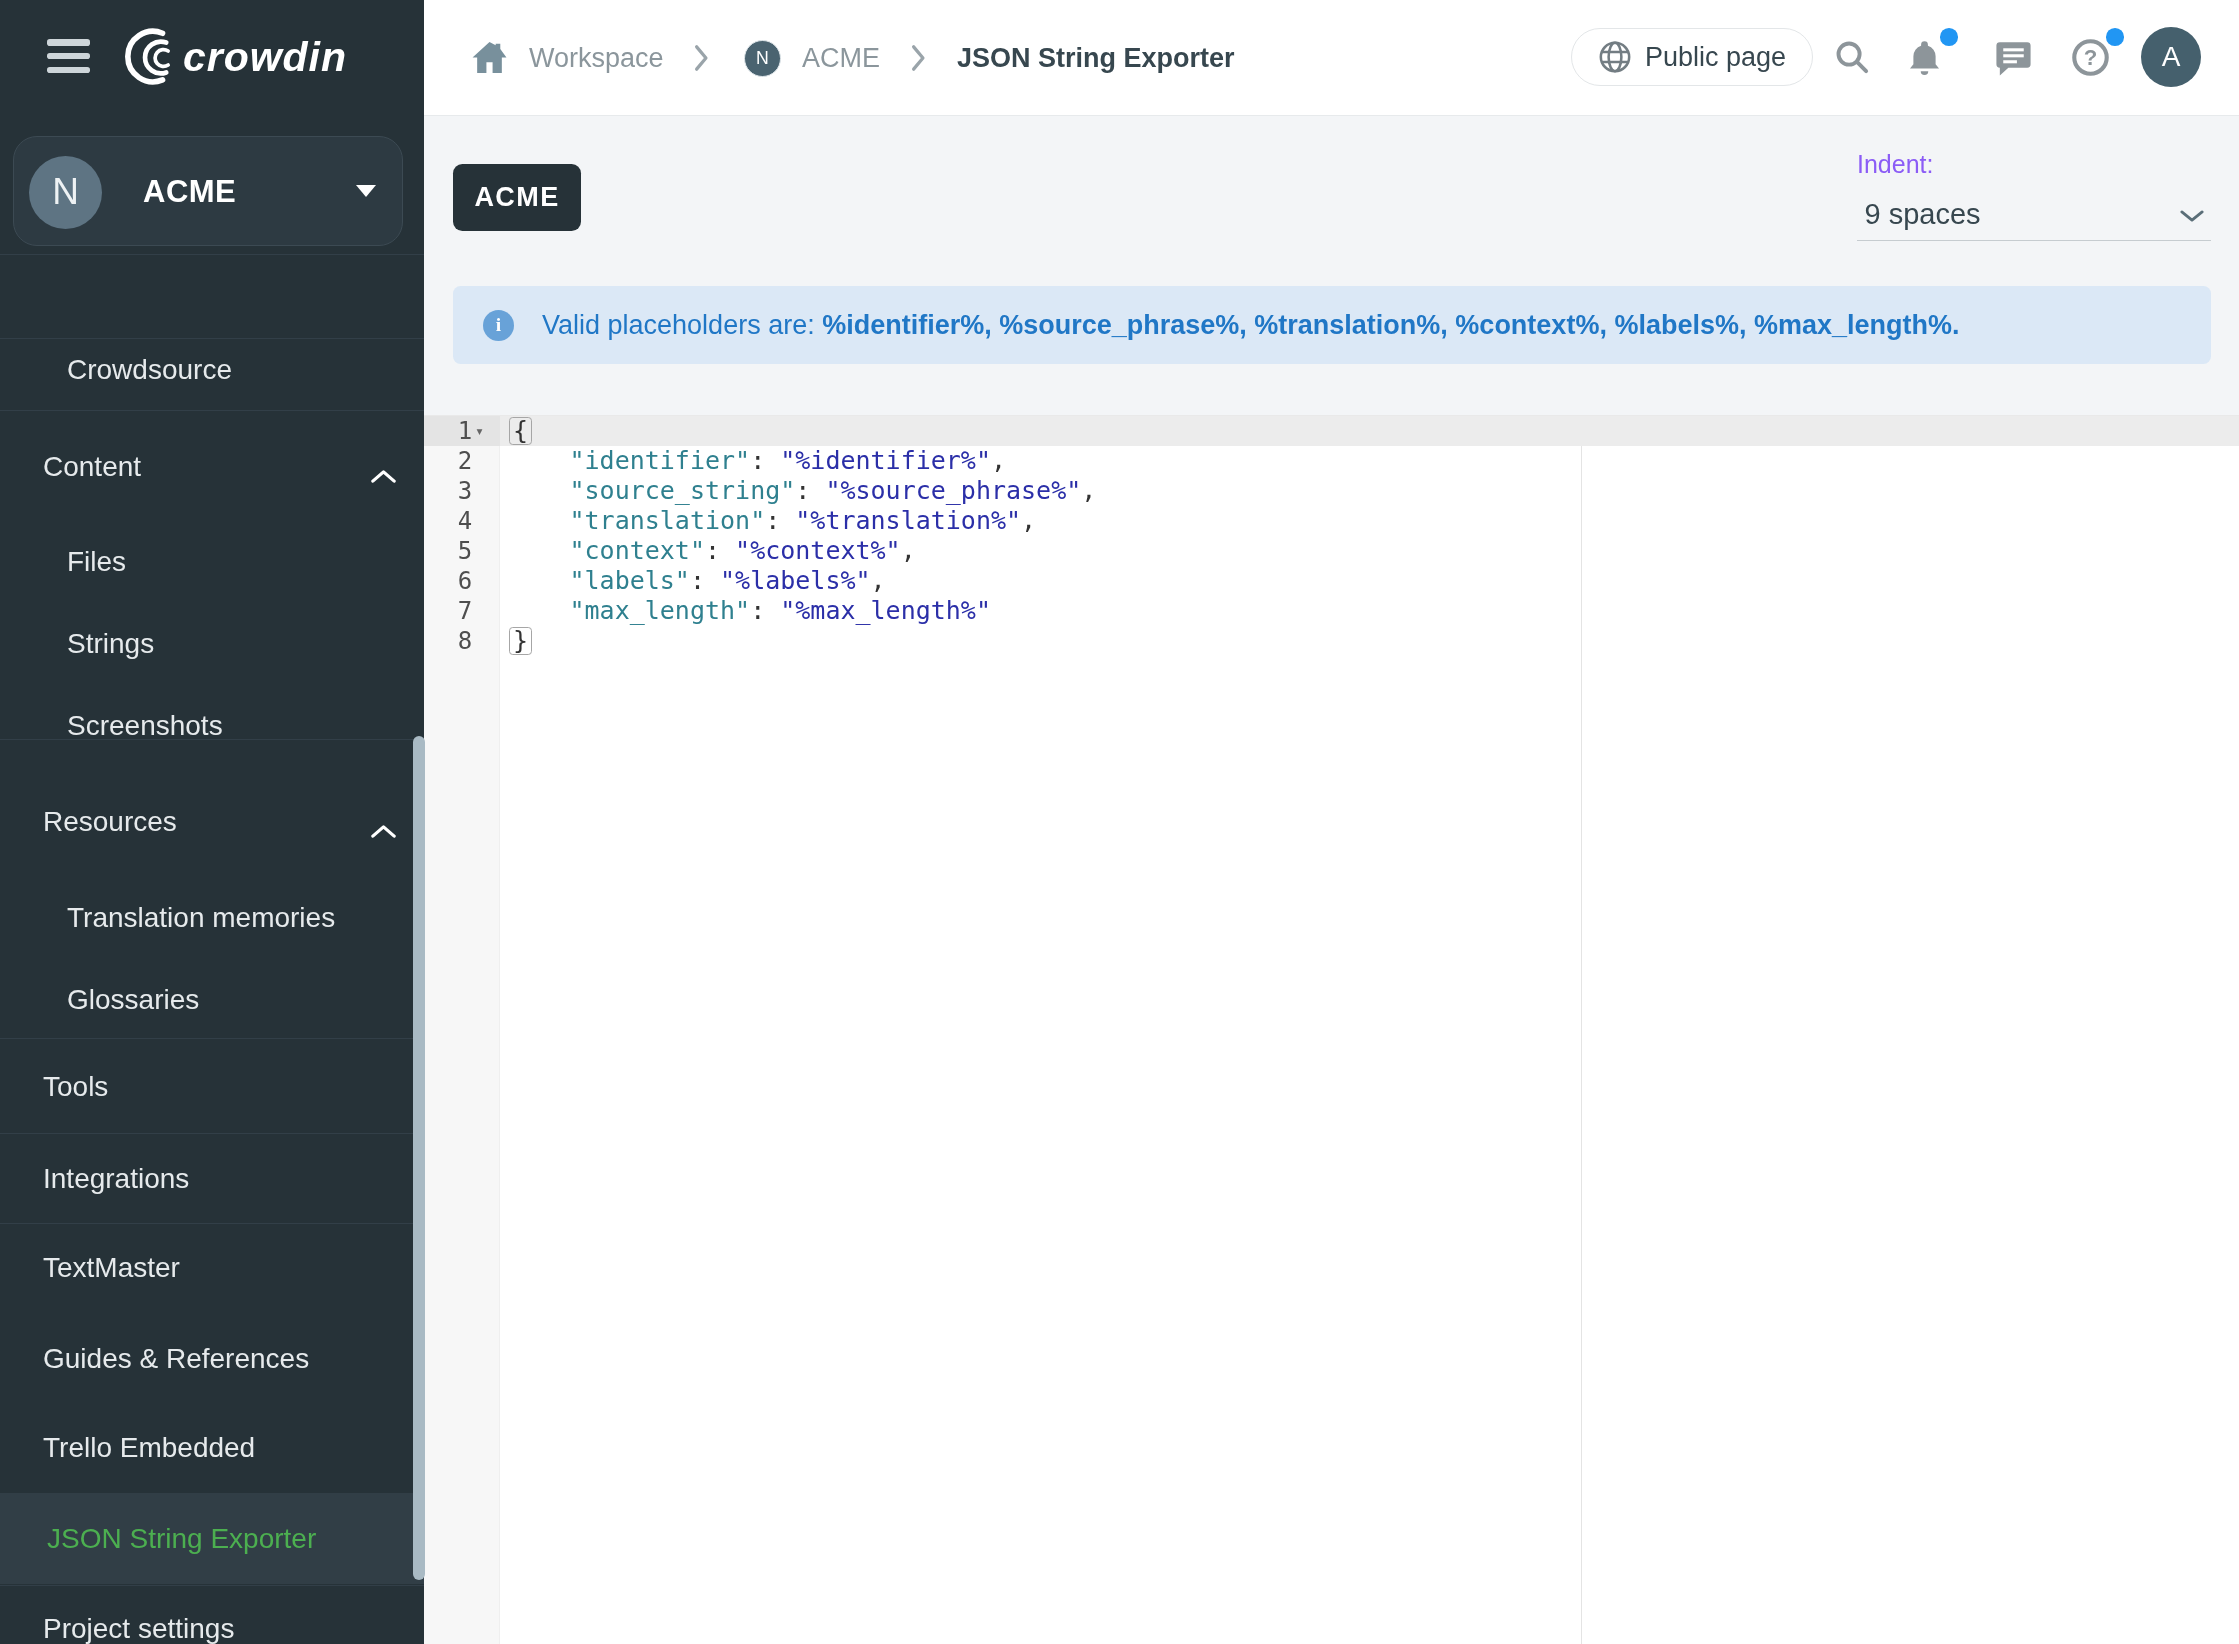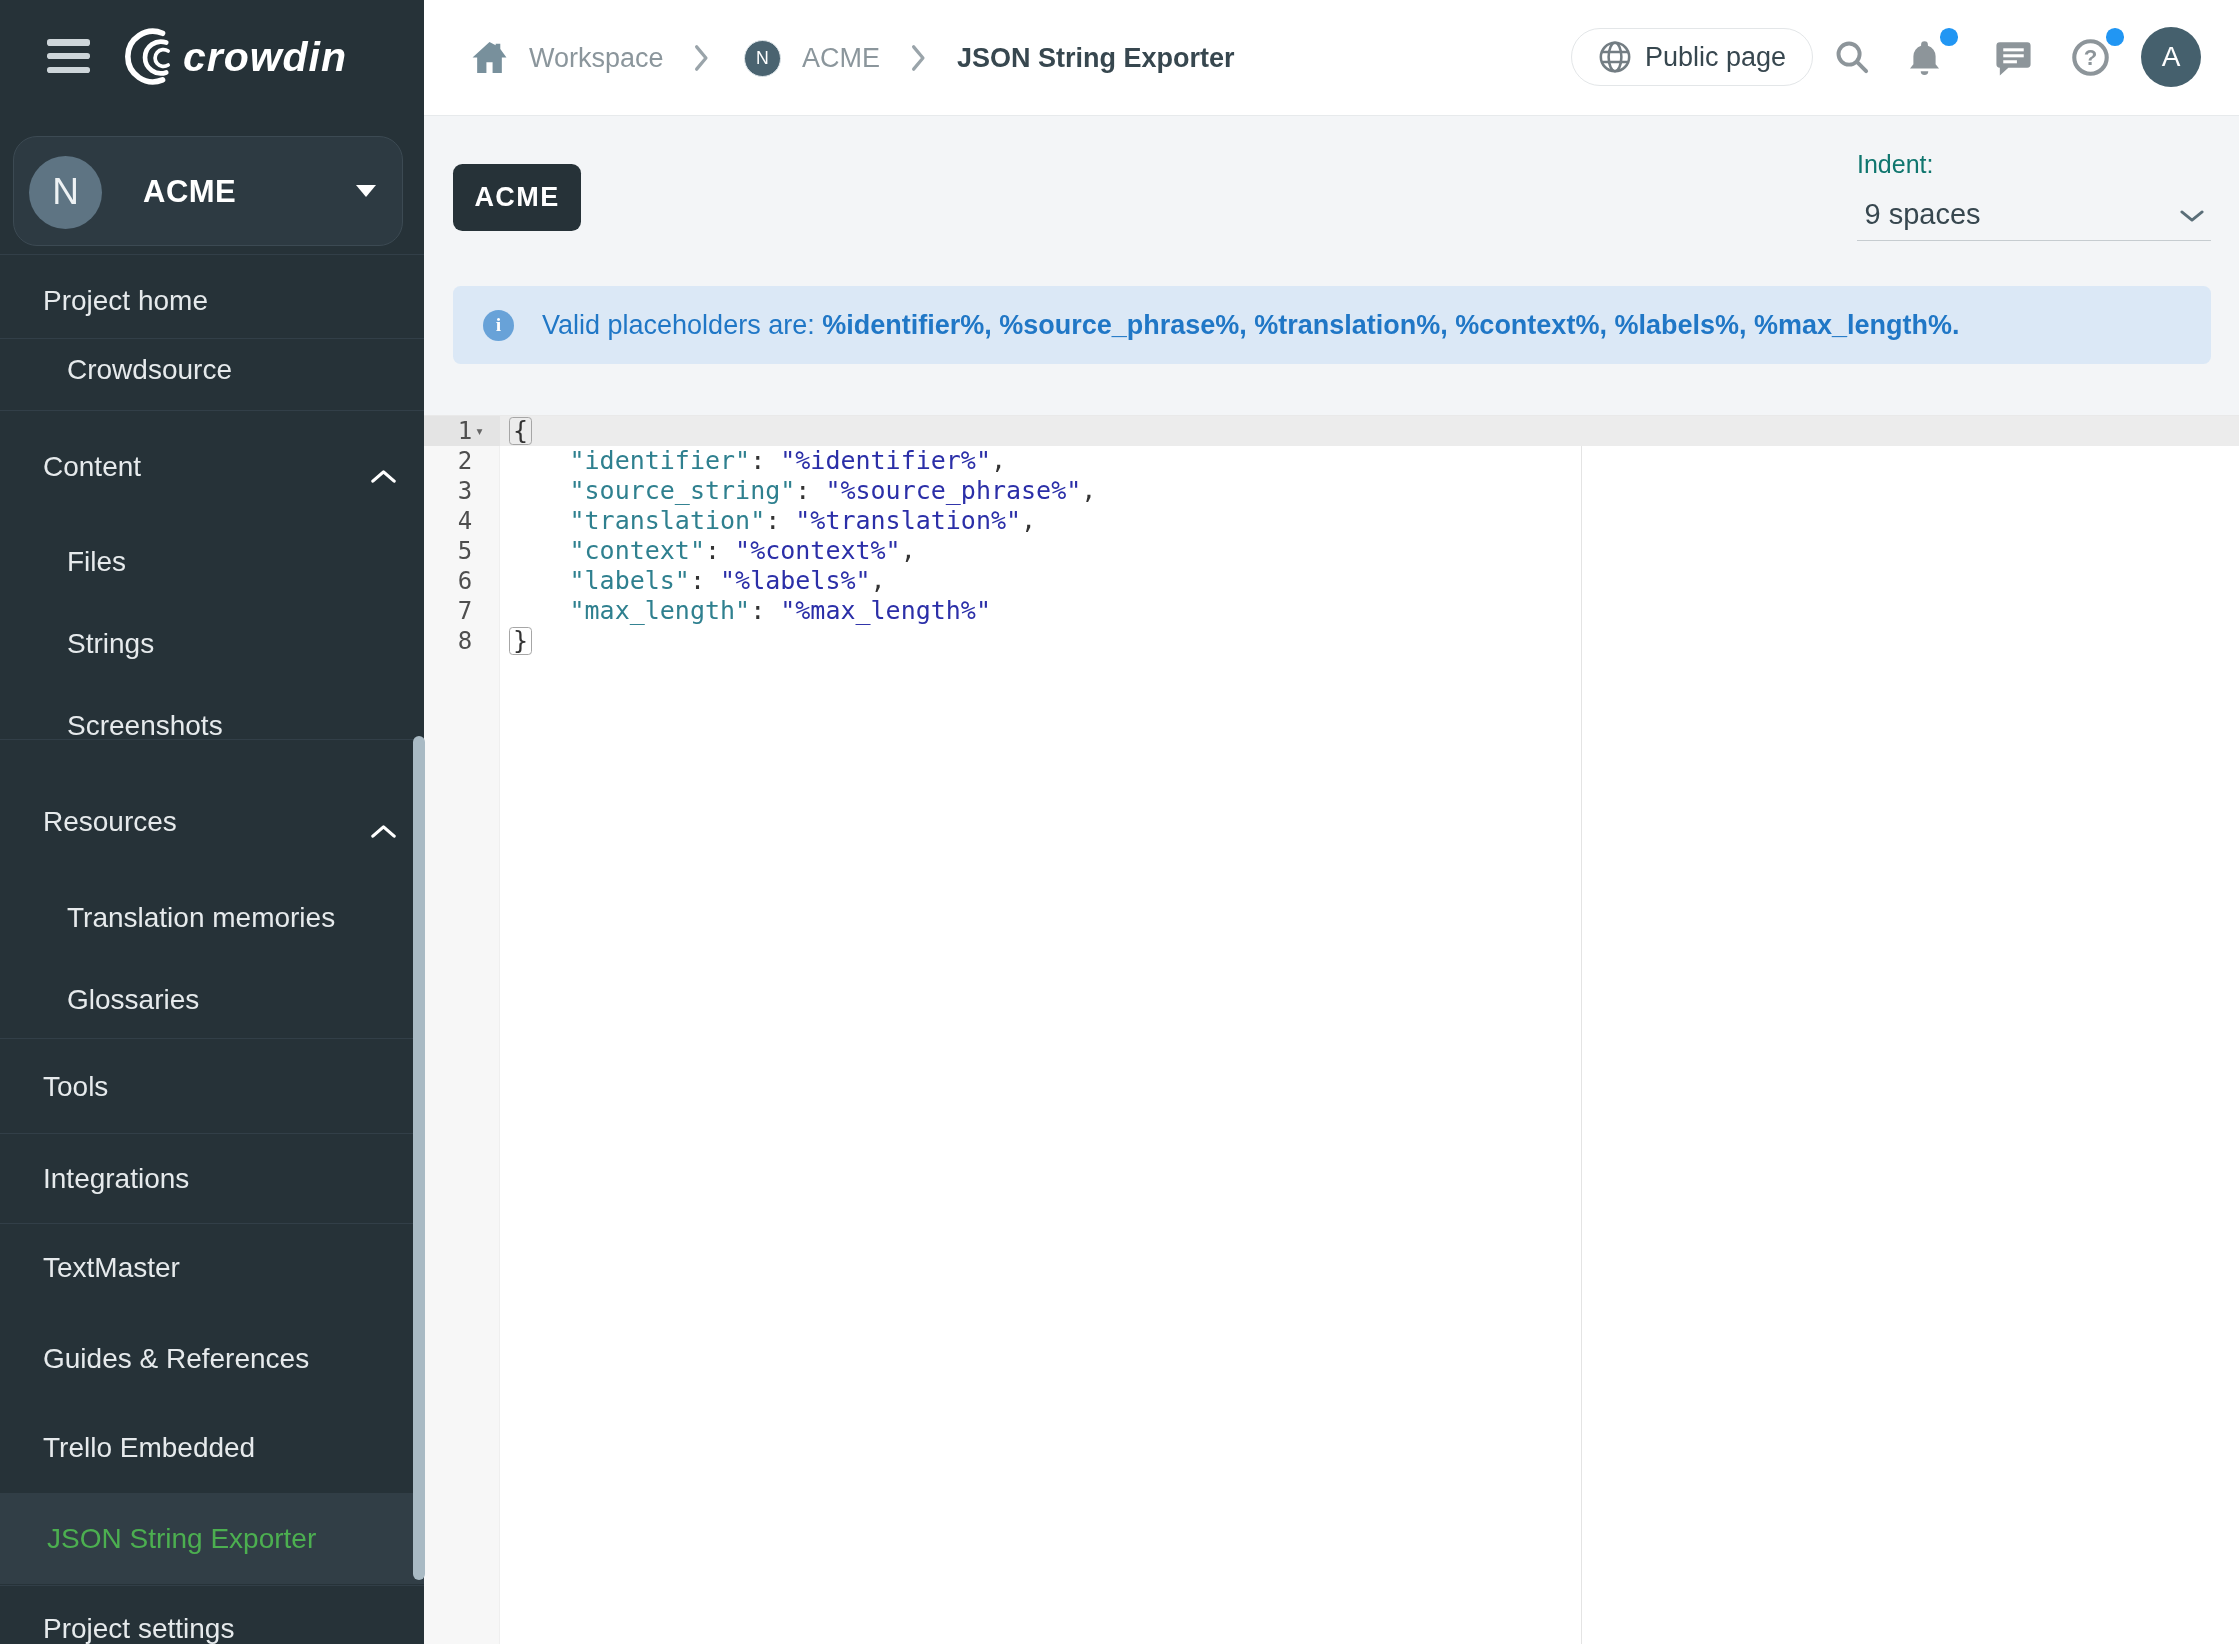--- a/index.html
+++ b/index.html
@@ -32,21 +32,21 @@
   .bc-page { position:absolute; left:533px; top:0; height:116px; display:flex; align-items:center; font-size:27px; font-weight:600; color:#37474f; }
   .pill { position:absolute; left:1147px; top:28px; height:58px; padding:0 26px; border:1.9px solid #e3e6e8; border-radius:29px; display:flex; align-items:center; gap:13px; background:#fff; cursor:pointer; }
   .pill span { font-size:27px; color:#37474f; font-weight:500; }
   .tbi { position:absolute; top:37px; cursor:pointer; }
   .dot { position:absolute; width:17.7px; height:17.7px; border-radius:50%; background:#2196f3; top:28px; }
   .user-av { position:absolute; left:1717px; top:27px; width:60px; height:60px; border-radius:50%; background:#45606d; color:#fff; font-size:28px; display:flex; align-items:center; justify-content:center; cursor:pointer; }
 
   
   .main { position:absolute; left:424px; top:116px; width:1815px; height:1529px; background:#f3f5f7; }
   .save { position:absolute; left:29px; top:48px; width:128px; height:67px; background:#263238; border:none; border-radius:9.3px; color:#fff; font-family:"Liberation Sans",sans-serif; font-size:27px; font-weight:700; letter-spacing:1.4px; cursor:pointer; }
-  .ind-lbl { position:absolute; left:1433px; top:34px; font-size:25px; color:#0f766e; }
+  .ind-lbl { position:absolute; left:1433px; top:34px; font-size:25px; color:#8b5cf6; }
   .ind-sel { position:absolute; left:1433px; top:71px; width:354px; height:54px; border-bottom:0.9px solid #c6ccd0; cursor:pointer; }
   .ind-val { position:absolute; left:7.5px; top:0; height:54px; display:flex; align-items:center; font-size:29px; color:#37474f; }
   .ind-chev { position:absolute; right:7.5px; top:22.4px; }
   .banner { position:absolute; left:29px; top:170px; width:1758px; height:78px; background:#dbe8f6; border-radius:7.5px; display:flex; align-items:center; padding-left:30px; gap:28px; }
   .binfo { width:31px; height:31px; border-radius:50%; background:#68a2d8; color:#fff; font-size:19.6px; font-weight:700; font-family:"Liberation Serif",serif; display:flex; align-items:center; justify-content:center; flex-shrink:0; }
   .btxt { font-size:27px; color:#2077c6; white-space:nowrap; }
   .btxt b { font-weight:700; }
 
   
   .ed { position:absolute; left:0; top:299px; width:1815px; height:1230px; background:#fff; border-top:0.9px solid #e9e9e9; cursor:text; }
@@ -85,23 +85,20 @@
       <text x="74" y="52" font-family="Liberation Sans, sans-serif" font-style="italic" font-weight="700" font-size="44" fill="#ffffff" letter-spacing="1">crowdin</text>
     </svg>
 
     <div class="org">
       <div class="org-av">N</div>
       <div class="org-name">ACME</div>
       <div class="org-caret"></div>
     </div>
 
     <div class="dv" style="top:254px"></div>
-    <div class="mi" style="top:266px">
-        <span>Project home</span>
-      </div>
     <div class="dv" style="top:338px"></div>
     <div class="mi ind" style="top:335px">
         <span>Crowdsource</span>
       </div>
     <div class="dv" style="top:410px"></div>
     <div class="mi" style="top:432px">
         <span>Content</span>
       <span class="chev"><svg width="25" height="15" viewBox="0 0 27 16">
             <polyline points="2,13 13.5,3 25,13" fill="none" stroke="#ffffff" stroke-width="3.5" stroke-linecap="round" stroke-linejoin="round"></polyline>
           </svg></span>

